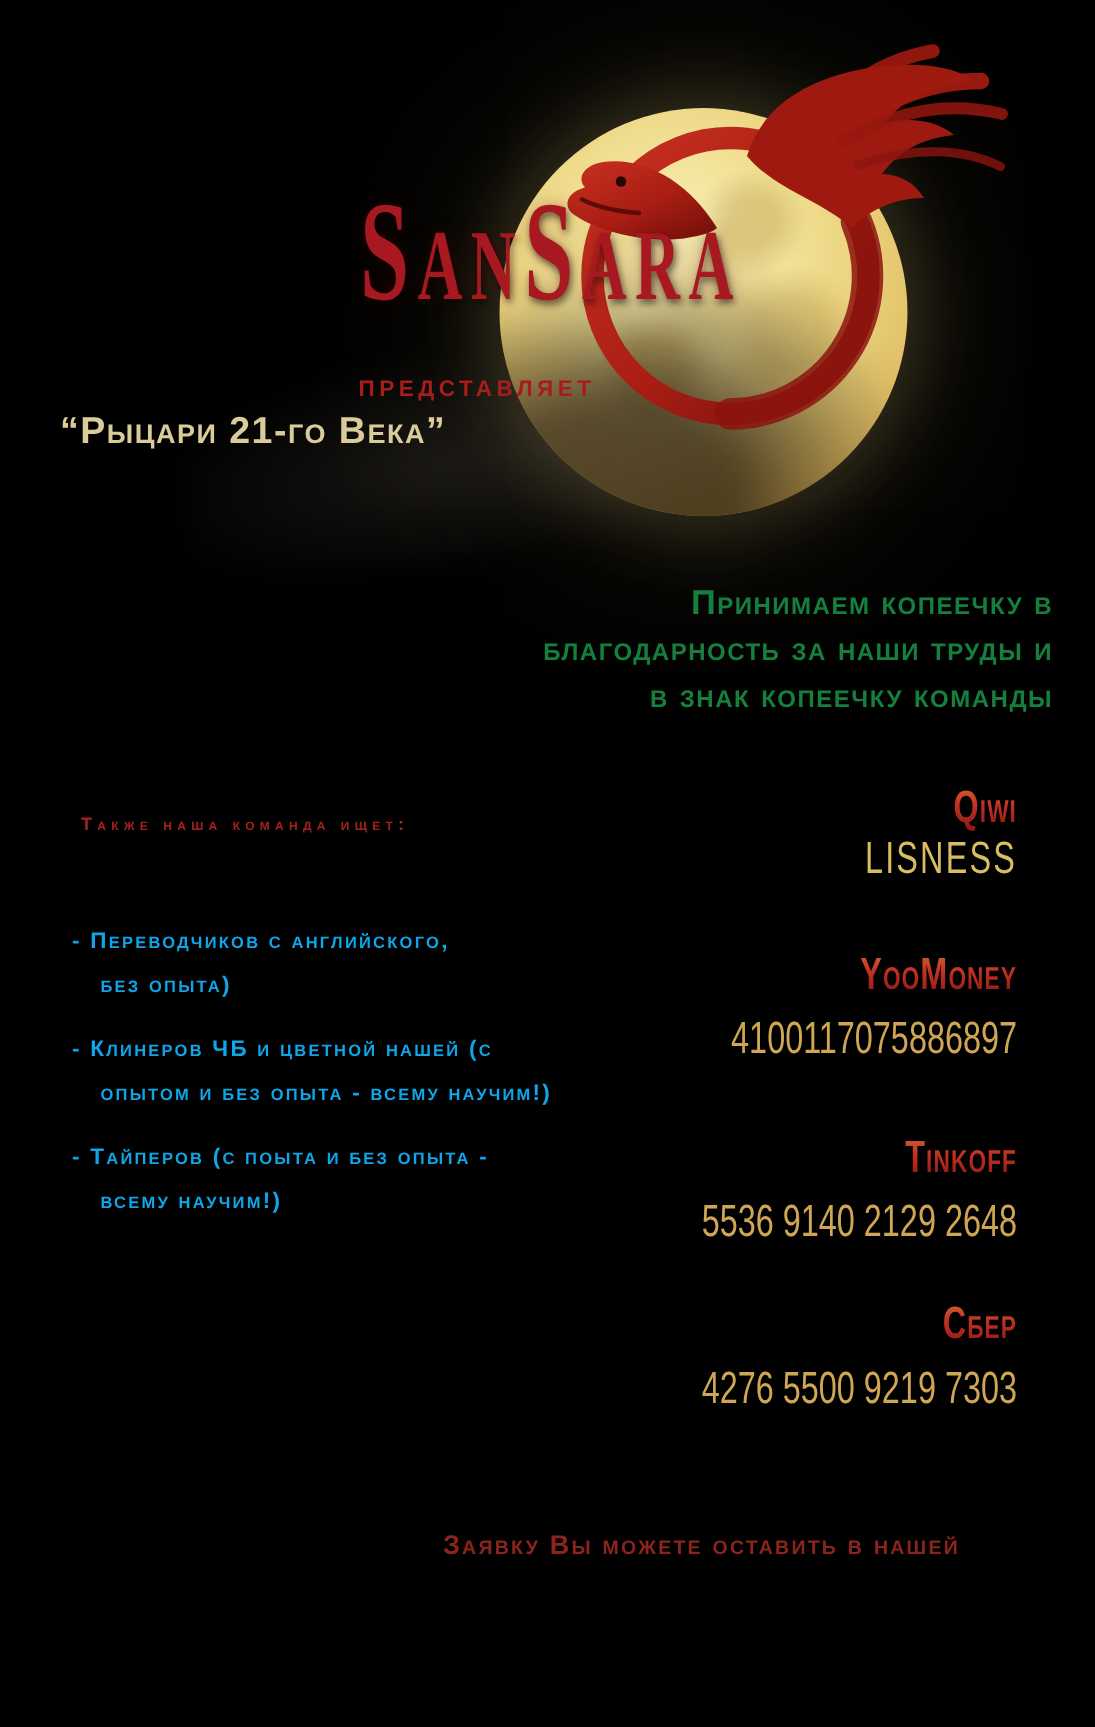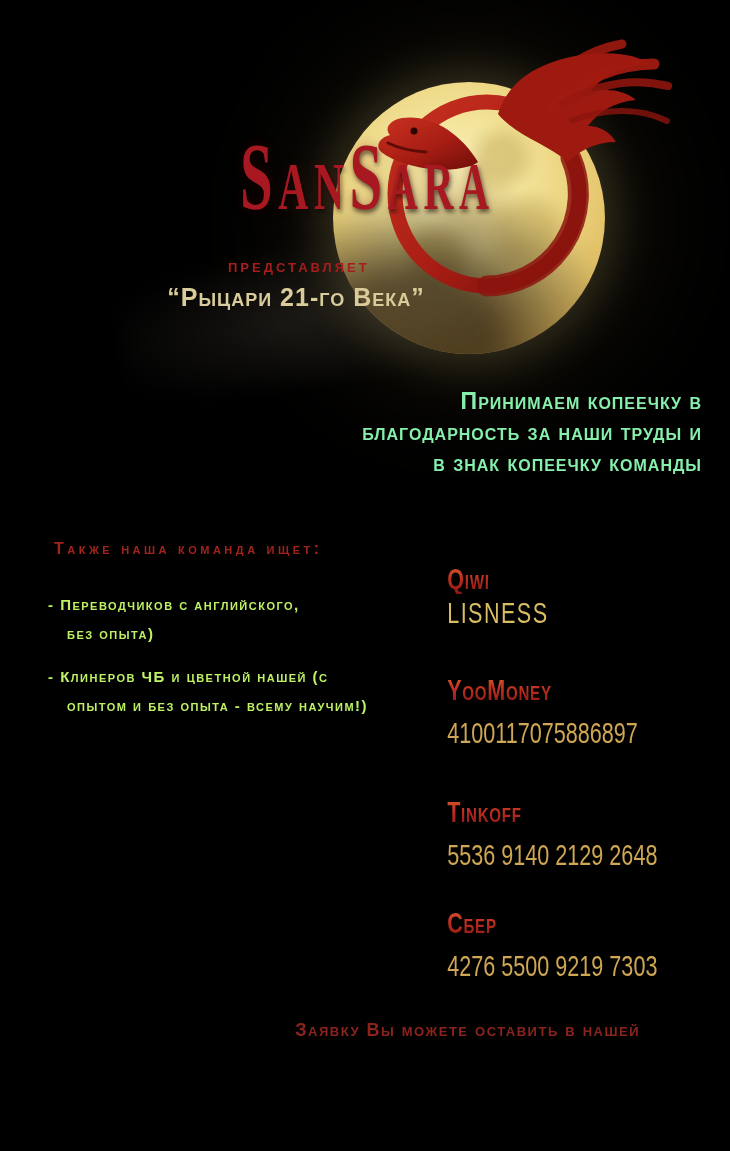--- a/index.html
+++ b/index.html
@@ -1,21 +1,21 @@
 <!DOCTYPE html>
 <html><head>
 <meta charset="utf-8">
 <style>
   html,body{margin:0;padding:0;background:#000;}
   .page{
     position:relative;width:730px;height:1151px;background:#000;overflow:hidden;
     font-family:"Liberation Sans",sans-serif;
   }
   
-  .hero{position:absolute;left:0;top:12px;width:594px;height:352px;}
+  .hero{position:absolute;left:0;top:2px;width:594px;height:352px;}
   .moon{
     position:absolute;left:333px;top:70px;width:272px;height:272px;border-radius:50%;
     overflow:hidden;
     background:radial-gradient(circle at 44% 38%, #f9f2c0 0%, #f3e49a 30%, #ecd581 50%, #e2c167 72%, #cfa94f 92%, #b9913e 100%);
     box-shadow:0 0 50px 8px rgba(240,215,130,.20), 0 0 130px 30px rgba(240,215,130,.09);
   }
   .moon::before{
     content:"";position:absolute;inset:0;border-radius:50%;
     background:
       radial-gradient(circle at 62% 28%, rgba(190,160,80,.45) 0 6%, transparent 14%),
@@ -37,49 +37,49 @@
   }
   .ouroboros{position:absolute;left:0;top:0;width:730px;height:352px;}
   .logo{
     position:absolute;left:240px;top:118px;margin:0;white-space:nowrap;
     font-family:"Liberation Serif",serif;font-weight:700;font-variant:small-caps;
     font-size:95px;line-height:1;letter-spacing:9px;color:#a81820;
     transform:scaleX(0.62);transform-origin:left top;
     text-shadow:2px 3px 6px rgba(0,0,0,.55), 0 0 14px rgba(110,0,0,.35);
   }
   .presents{
-    position:absolute;left:228px;top:244px;width:180px;
-    font-size:18px;font-weight:700;font-variant:small-caps;letter-spacing:3px;
+    position:absolute;left:228px;top:244px;width:180px;text-align:center;
+    font-size:21px;font-weight:700;font-variant:small-caps;letter-spacing:3px;
     color:#a61d1c;white-space:nowrap;
   }
   .series-title{
-    position:absolute;left:40px;top:271px;width:512px;text-align:center;
+    position:absolute;left:40px;top:271px;width:512px;text-align:left;
     font-size:25px;font-weight:700;font-variant:small-caps;letter-spacing:1px;
     color:#d9cc9a;white-space:nowrap;
   }
   
   .donate-intro{
     position:absolute;top:386px;right:28px;text-align:right;
     font-size:23px;font-weight:700;font-variant:small-caps;letter-spacing:1px;
-    line-height:31px;color:#86efac;white-space:nowrap;
+    line-height:31px;color:#15803d;white-space:nowrap;
   }
   
   .recruit{position:absolute;left:48px;top:538px;width:400px;font-variant:small-caps;}
   .recruit-header{
-    margin:0 0 30px 6px;font-size:16px;line-height:22px;font-weight:700;
+    margin:0 0 53px 6px;font-size:12px;line-height:22px;font-weight:700;
     letter-spacing:3.5px;color:#a3231c;white-space:nowrap;
   }
-  .recruit-item{margin-bottom:14px;color:#bef264;}
+  .recruit-item{margin-bottom:14px;color:#0ea5e9;}
   .recruit-item .line{
     font-size:15px;line-height:29px;font-weight:700;letter-spacing:1.5px;
     padding-left:19px;white-space:nowrap;
   }
   .recruit-item .l0{padding-left:0;}
   
-  .payments{position:absolute;top:524px;right:38px;width:340px;text-align:left;margin-top:40px;}
+  .payments{position:absolute;top:524px;right:52px;width:340px;text-align:right;}
   .pay-item{margin-bottom:46px;}
   .pay-item:nth-child(1){margin-bottom:47px;}
   .pay-item:nth-child(2){margin-bottom:49px;}
   .pay-item:nth-child(3){margin-bottom:38px;}
   .pay-name{
     font-size:30px;line-height:30px;font-weight:700;font-variant:small-caps;letter-spacing:1px;
     background:linear-gradient(180deg,#d2622e 0%,#c23122 42%,#8d1712 100%);
     -webkit-background-clip:text;background-clip:text;color:transparent;
     transform:scaleX(0.72);transform-origin:right center;white-space:nowrap;
   }
@@ -147,20 +147,24 @@
     <h2 class="recruit-header">Также наша команда ищет:</h2>
     <div class="recruit-list">
       <div class="recruit-item">
         <div class="line l0">- Переводчиков с английского,</div>
         <div class="line">без опыта)</div>
       </div>
       <div class="recruit-item">
         <div class="line l0">- Клинеров ЧБ и цветной нашей (с</div>
         <div class="line">опытом и без опыта - всему научим!)</div>
       </div>
+      <div class="recruit-item">
+        <div class="line l0">- Тайперов (с поыта и без опыта -</div>
+        <div class="line">всему научим!)</div>
+      </div>
     </div>
   </section>
 
   <section class="payments">
     <div class="pay-item">
       <div class="pay-name">Qiwi</div>
       <div class="pay-value">LISNESS</div>
     </div>
     <div class="pay-item">
       <div class="pay-name">YooMoney</div>

